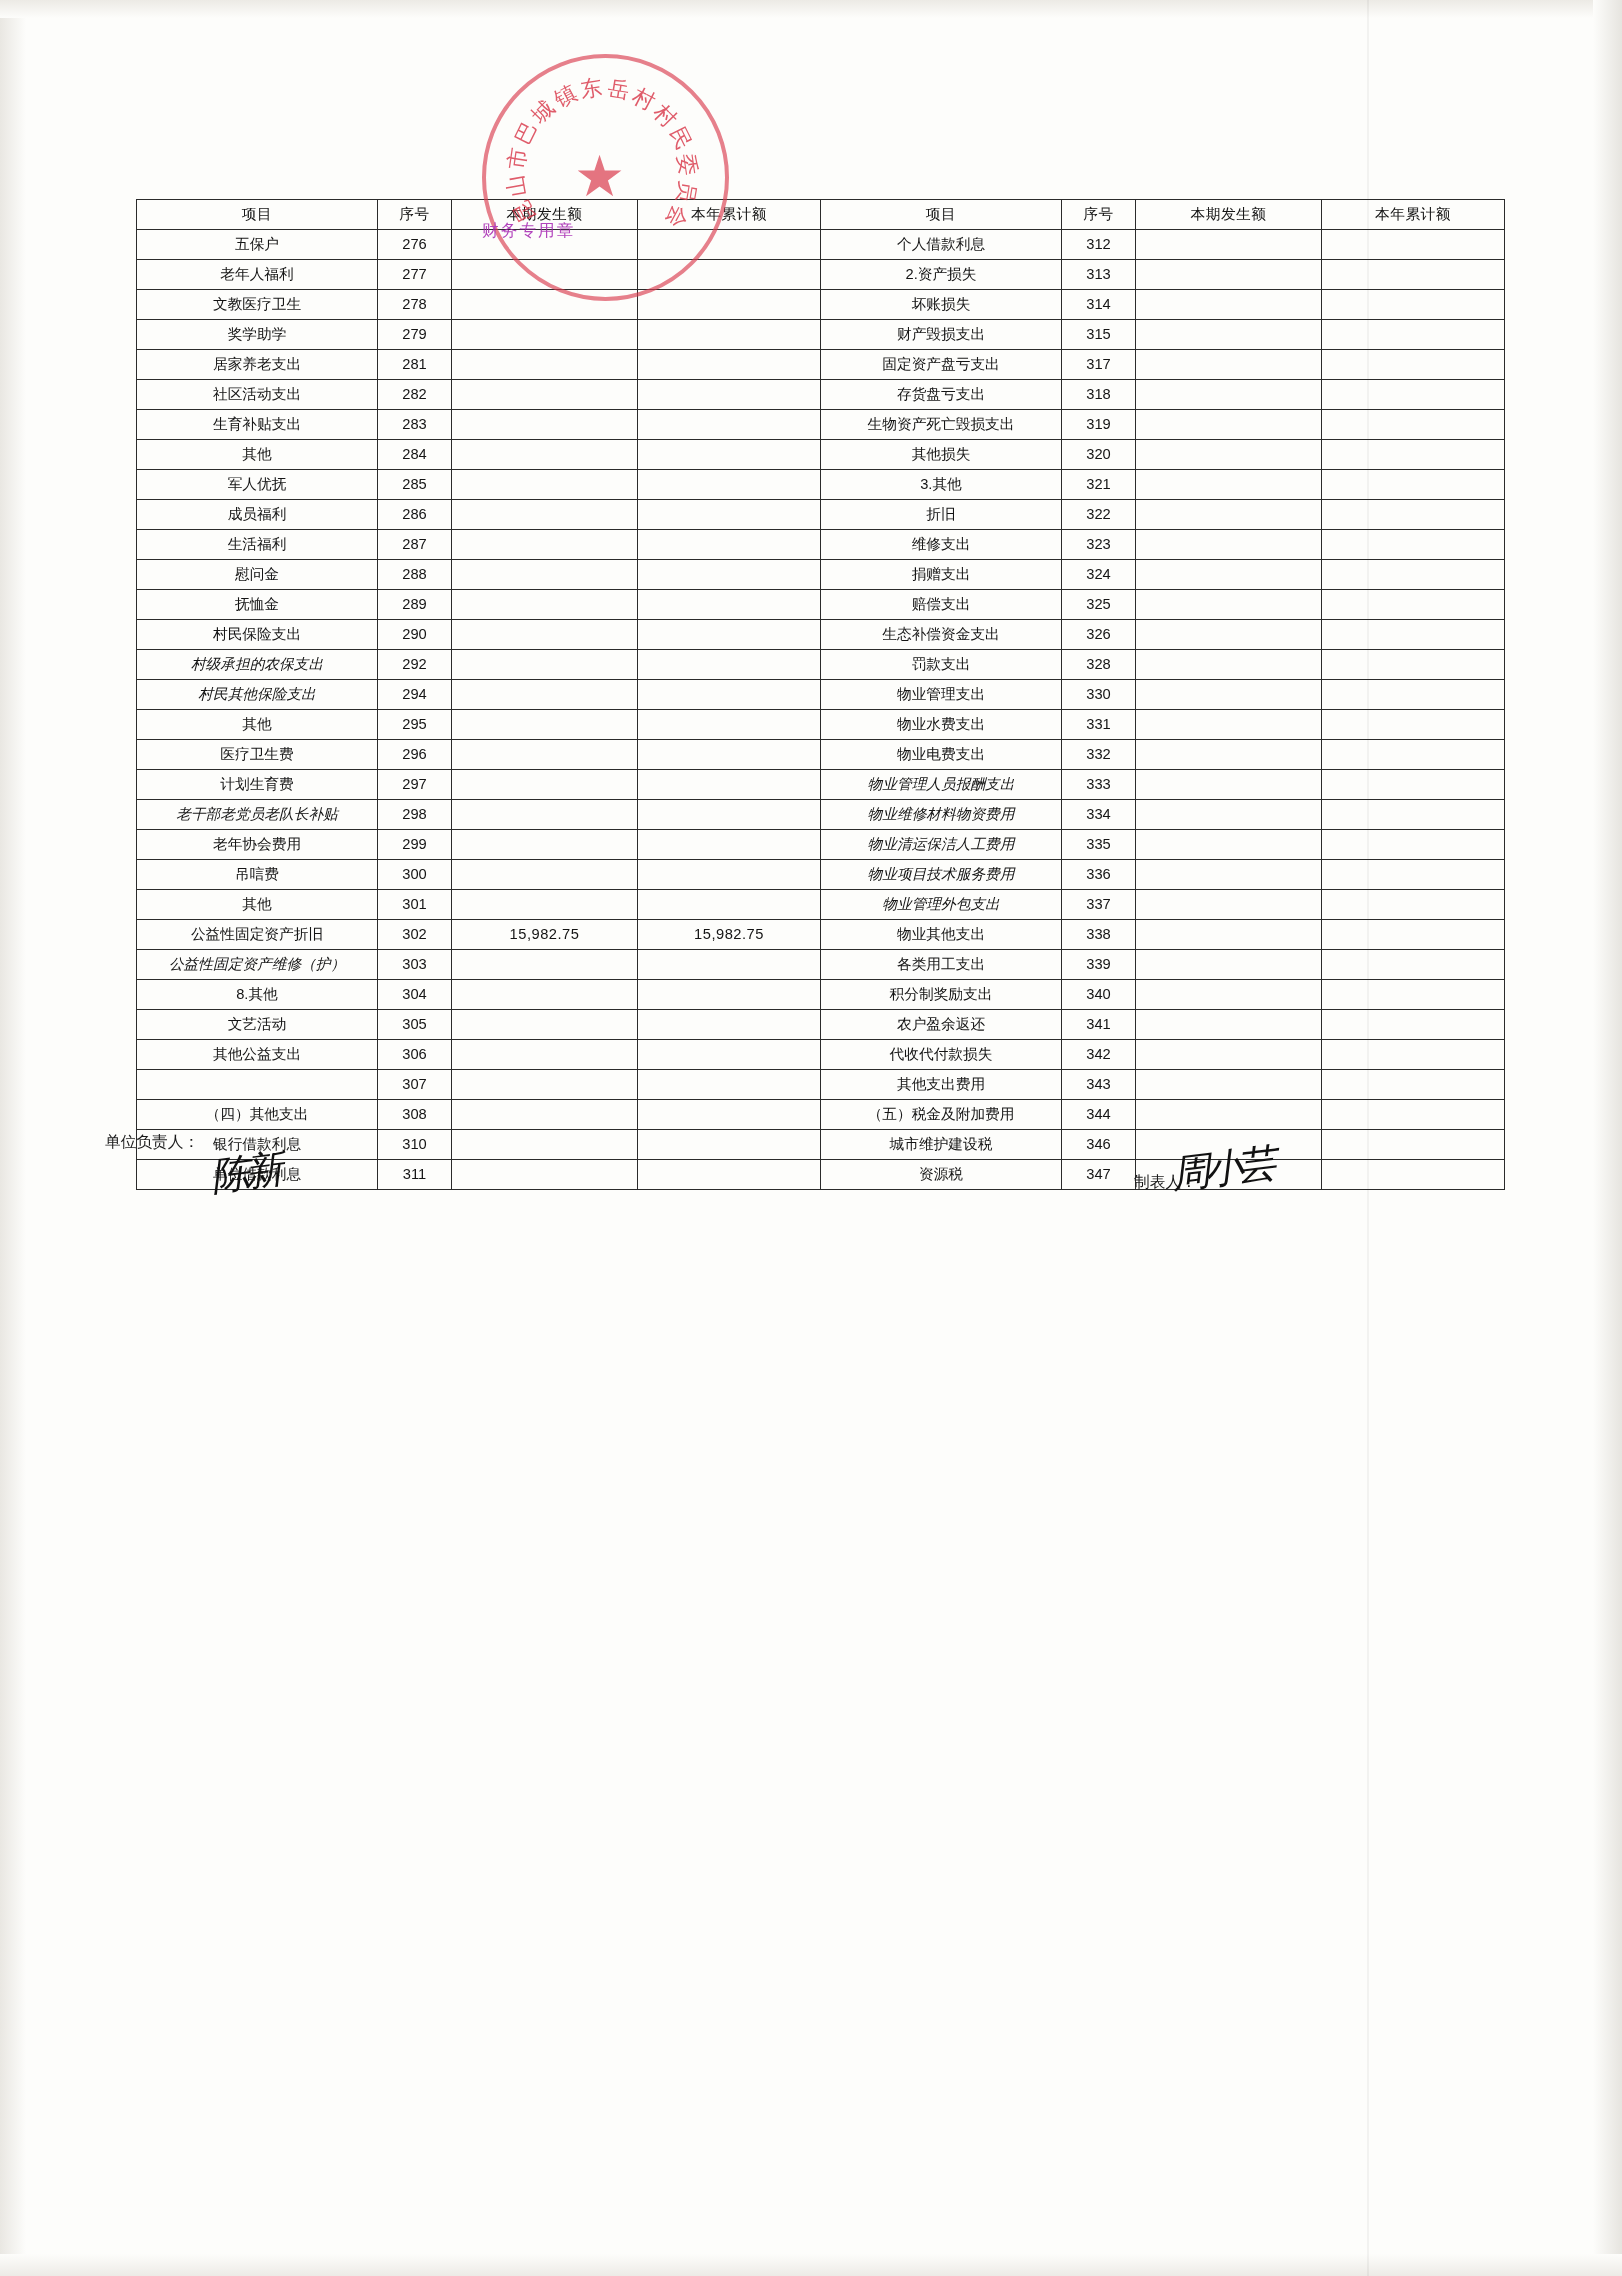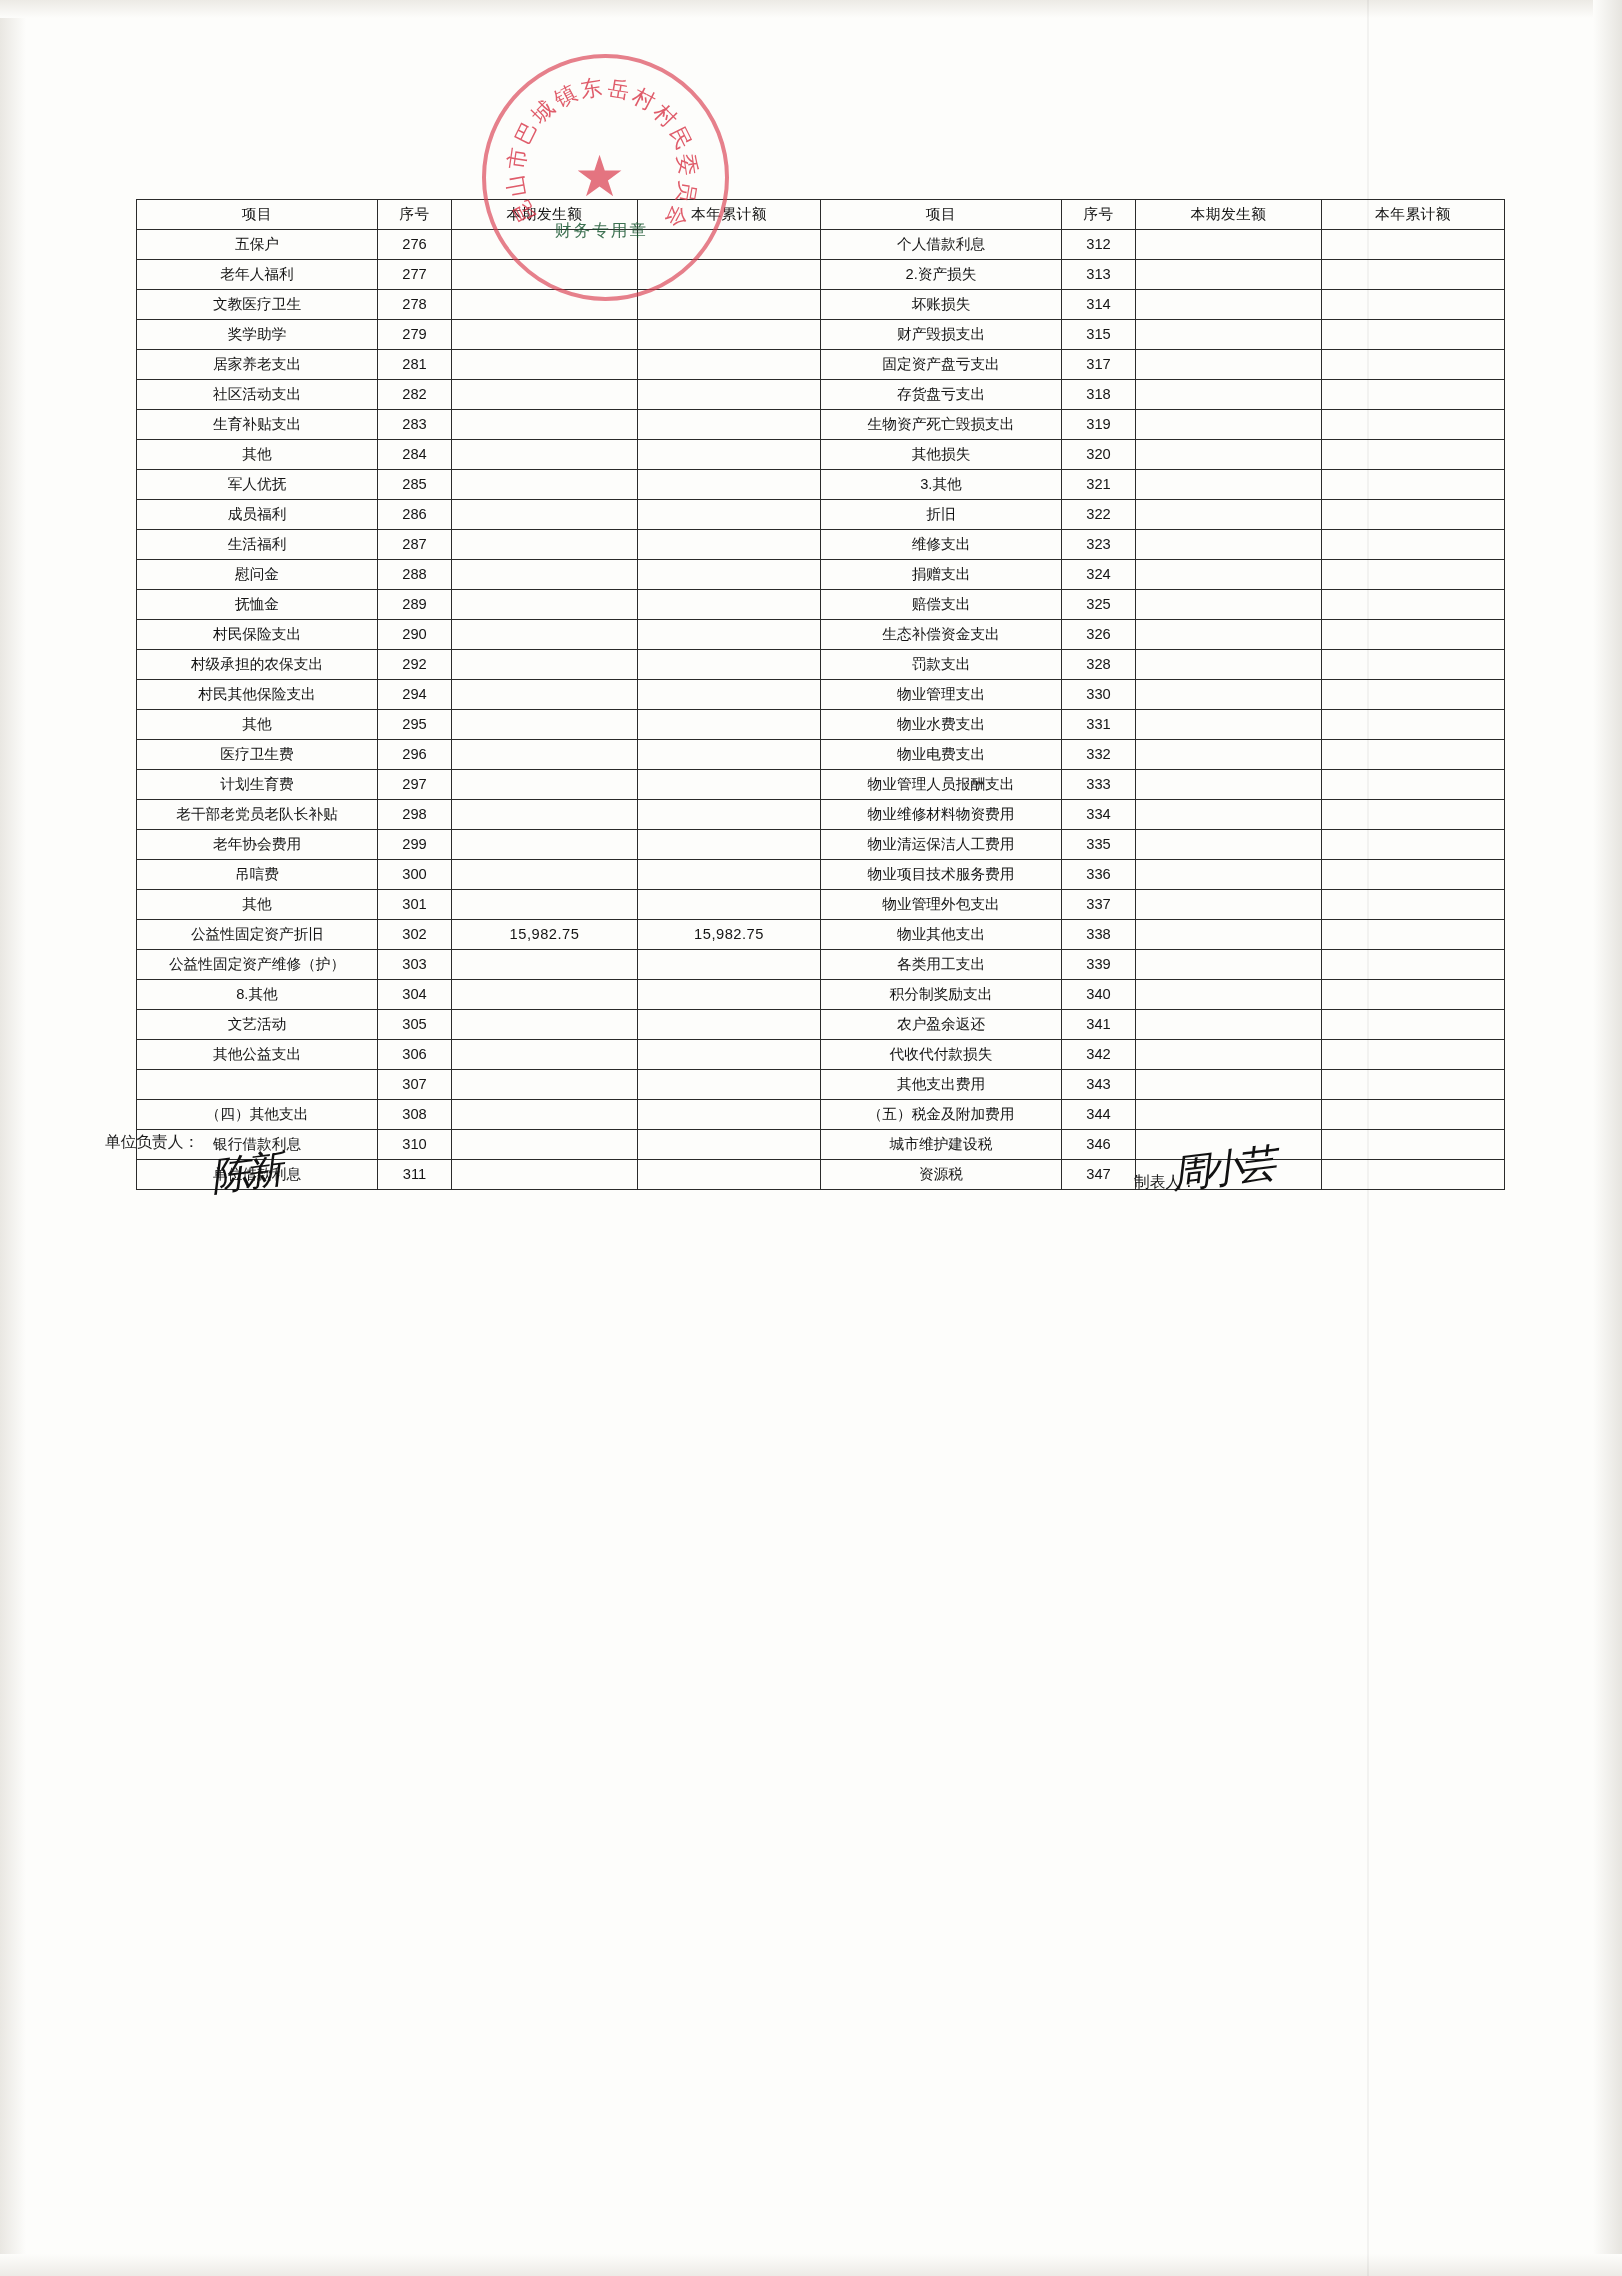--- a/index.html
+++ b/index.html
@@ -76,21 +76,21 @@
   }
   
   col.c-item { width: 241px; }
   col.c-no   { width: 74px; }
   col.c-cur  { width: 186px; }
   col.c-ytd  { width: 183px; }
 
   .cell-item { text-align: center; }
   .cell-no   { text-align: center; font-size: 13.7px; }
   .cell-amt  { text-align: center; font-size: 14.7px; letter-spacing: 0.5px; }
-  .small  { font-size: 12.3px; }
+  .small  { font-size: 12.3px; font-style: italic; }
 
   
   .seal {
     position: absolute;
     left: 482px;
     top: 54px;
     width: 247px;
     height: 247px;
     pointer-events: none;
     opacity: 0.82;
@@ -122,24 +122,23 @@
     top: 50%;
     font-size: 21.6px;
     color: #d9394b;
     font-family: "DejaVu Sans", sans-serif;
     transform-origin: 0 0;
     white-space: nowrap;
   }
   .seal .bottom-text {
     position: absolute;
     width: 239px;
-    text-align: center;
     top: 165px;
     font-size: 16.7px;
-    color: #14532d;
+    color: #a21caf;
     letter-spacing: 2px;
   }
 
   
   .sig-row {
     position: absolute;
     left: 105px;
     top: 1132px;
     width: 1392px;
     height: 88px;

